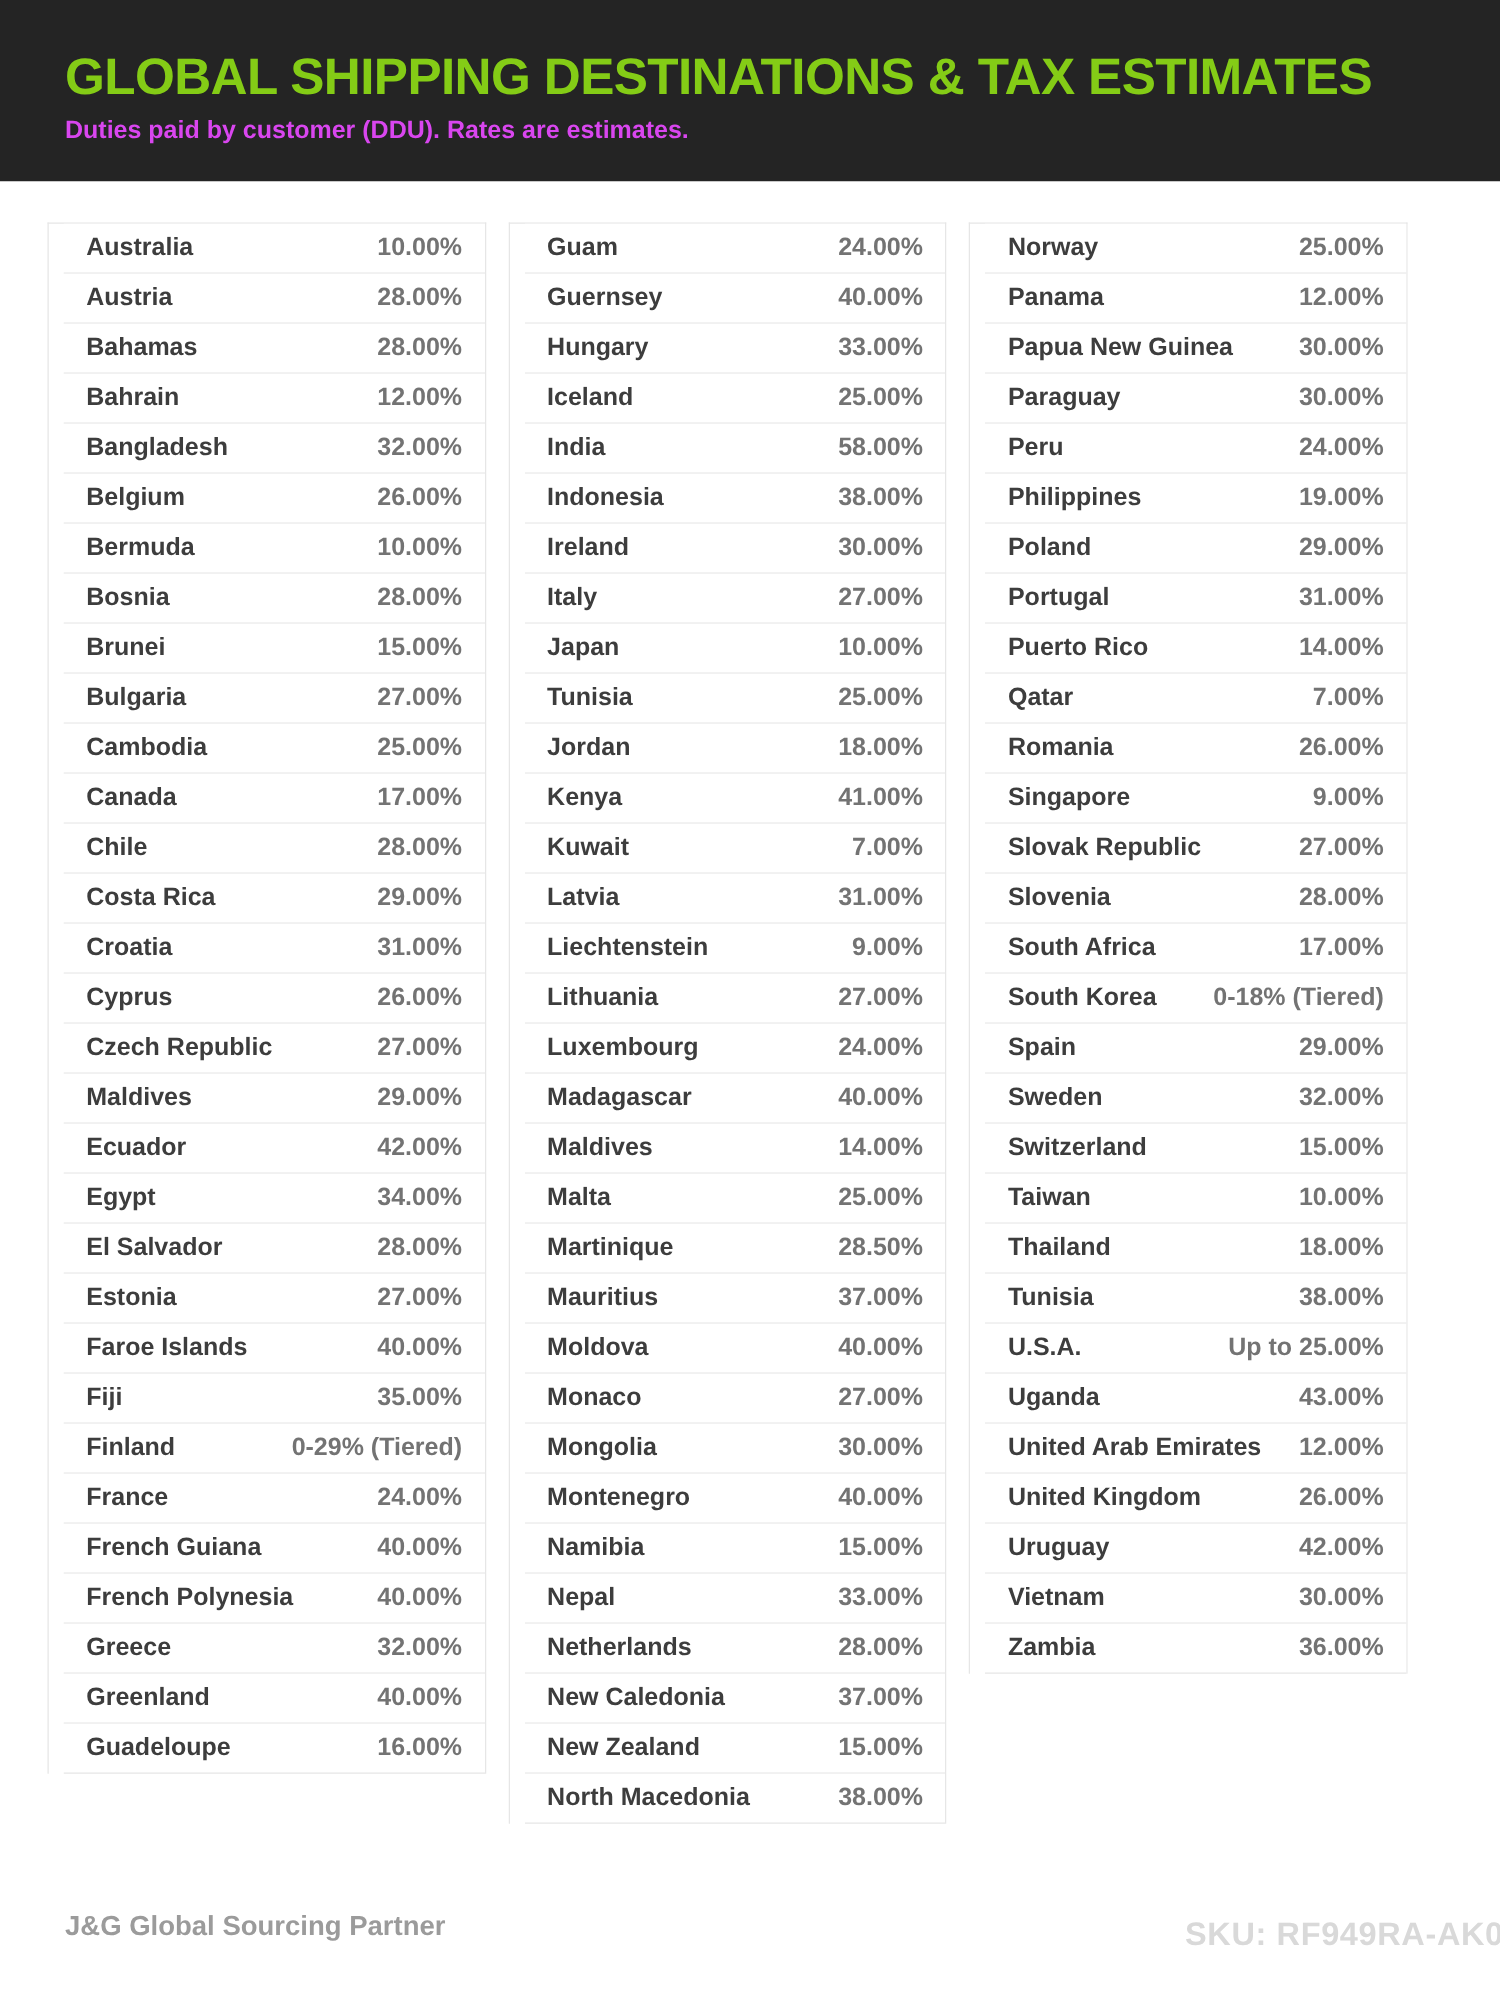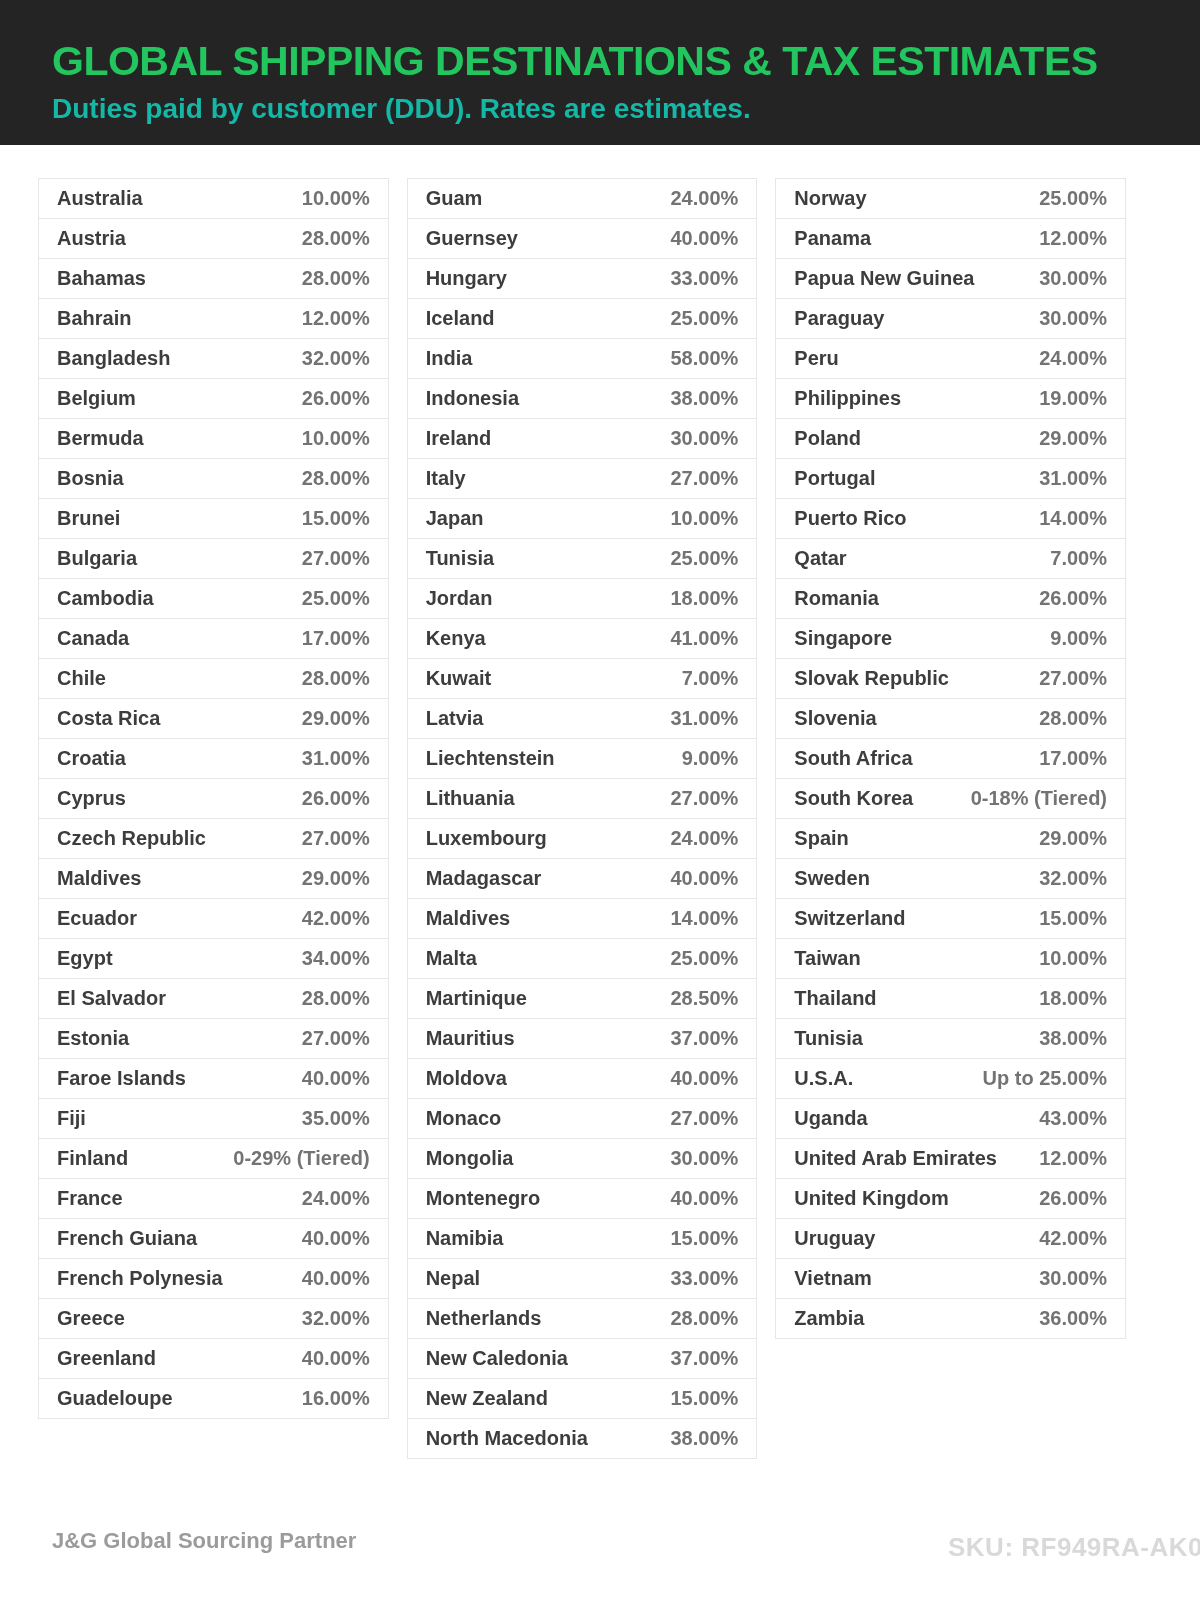--- a/index.html
+++ b/index.html
@@ -15,46 +15,47 @@
     font-family: "Liberation Sans", sans-serif;
   }
   
   .header {
     background: #242424;
     padding: 40px 52px 0 52px;
     height: 105px;
     box-sizing: content-box;
   }
   .header .title {
-    color: #22c55e;
+    color: #84cc16;
     font-size: 41px;
     font-weight: bold;
     letter-spacing: -0.5px;
     white-space: nowrap;
     line-height: 1.05;
   }
   .header .subtitle {
-    color: #14b8a6;
-    font-size: 28px;
+    color: #d946ef;
+    font-size: 20px;
     font-weight: bold;
     margin-top: 10px;
     white-space: nowrap;
   }
   
   .table-wrap {
     display: flex;
     gap: 18px;
     margin: 33px 74px 0 38px;
     align-items: flex-start;
   }
   .col {
     flex: 1 1 0;
     border-top: 1px solid #e6e6e6;
     border-left: 1px solid #e6e6e6;
     border-right: 1px solid #e6e6e6;
+    padding-left: 12px;
   }
   .row {
     height: 39px;
     border-bottom: 1px solid #e6e6e6;
     display: flex;
     justify-content: space-between;
     align-items: center;
     padding: 0 18px;
     background: #ffffff;
   }

